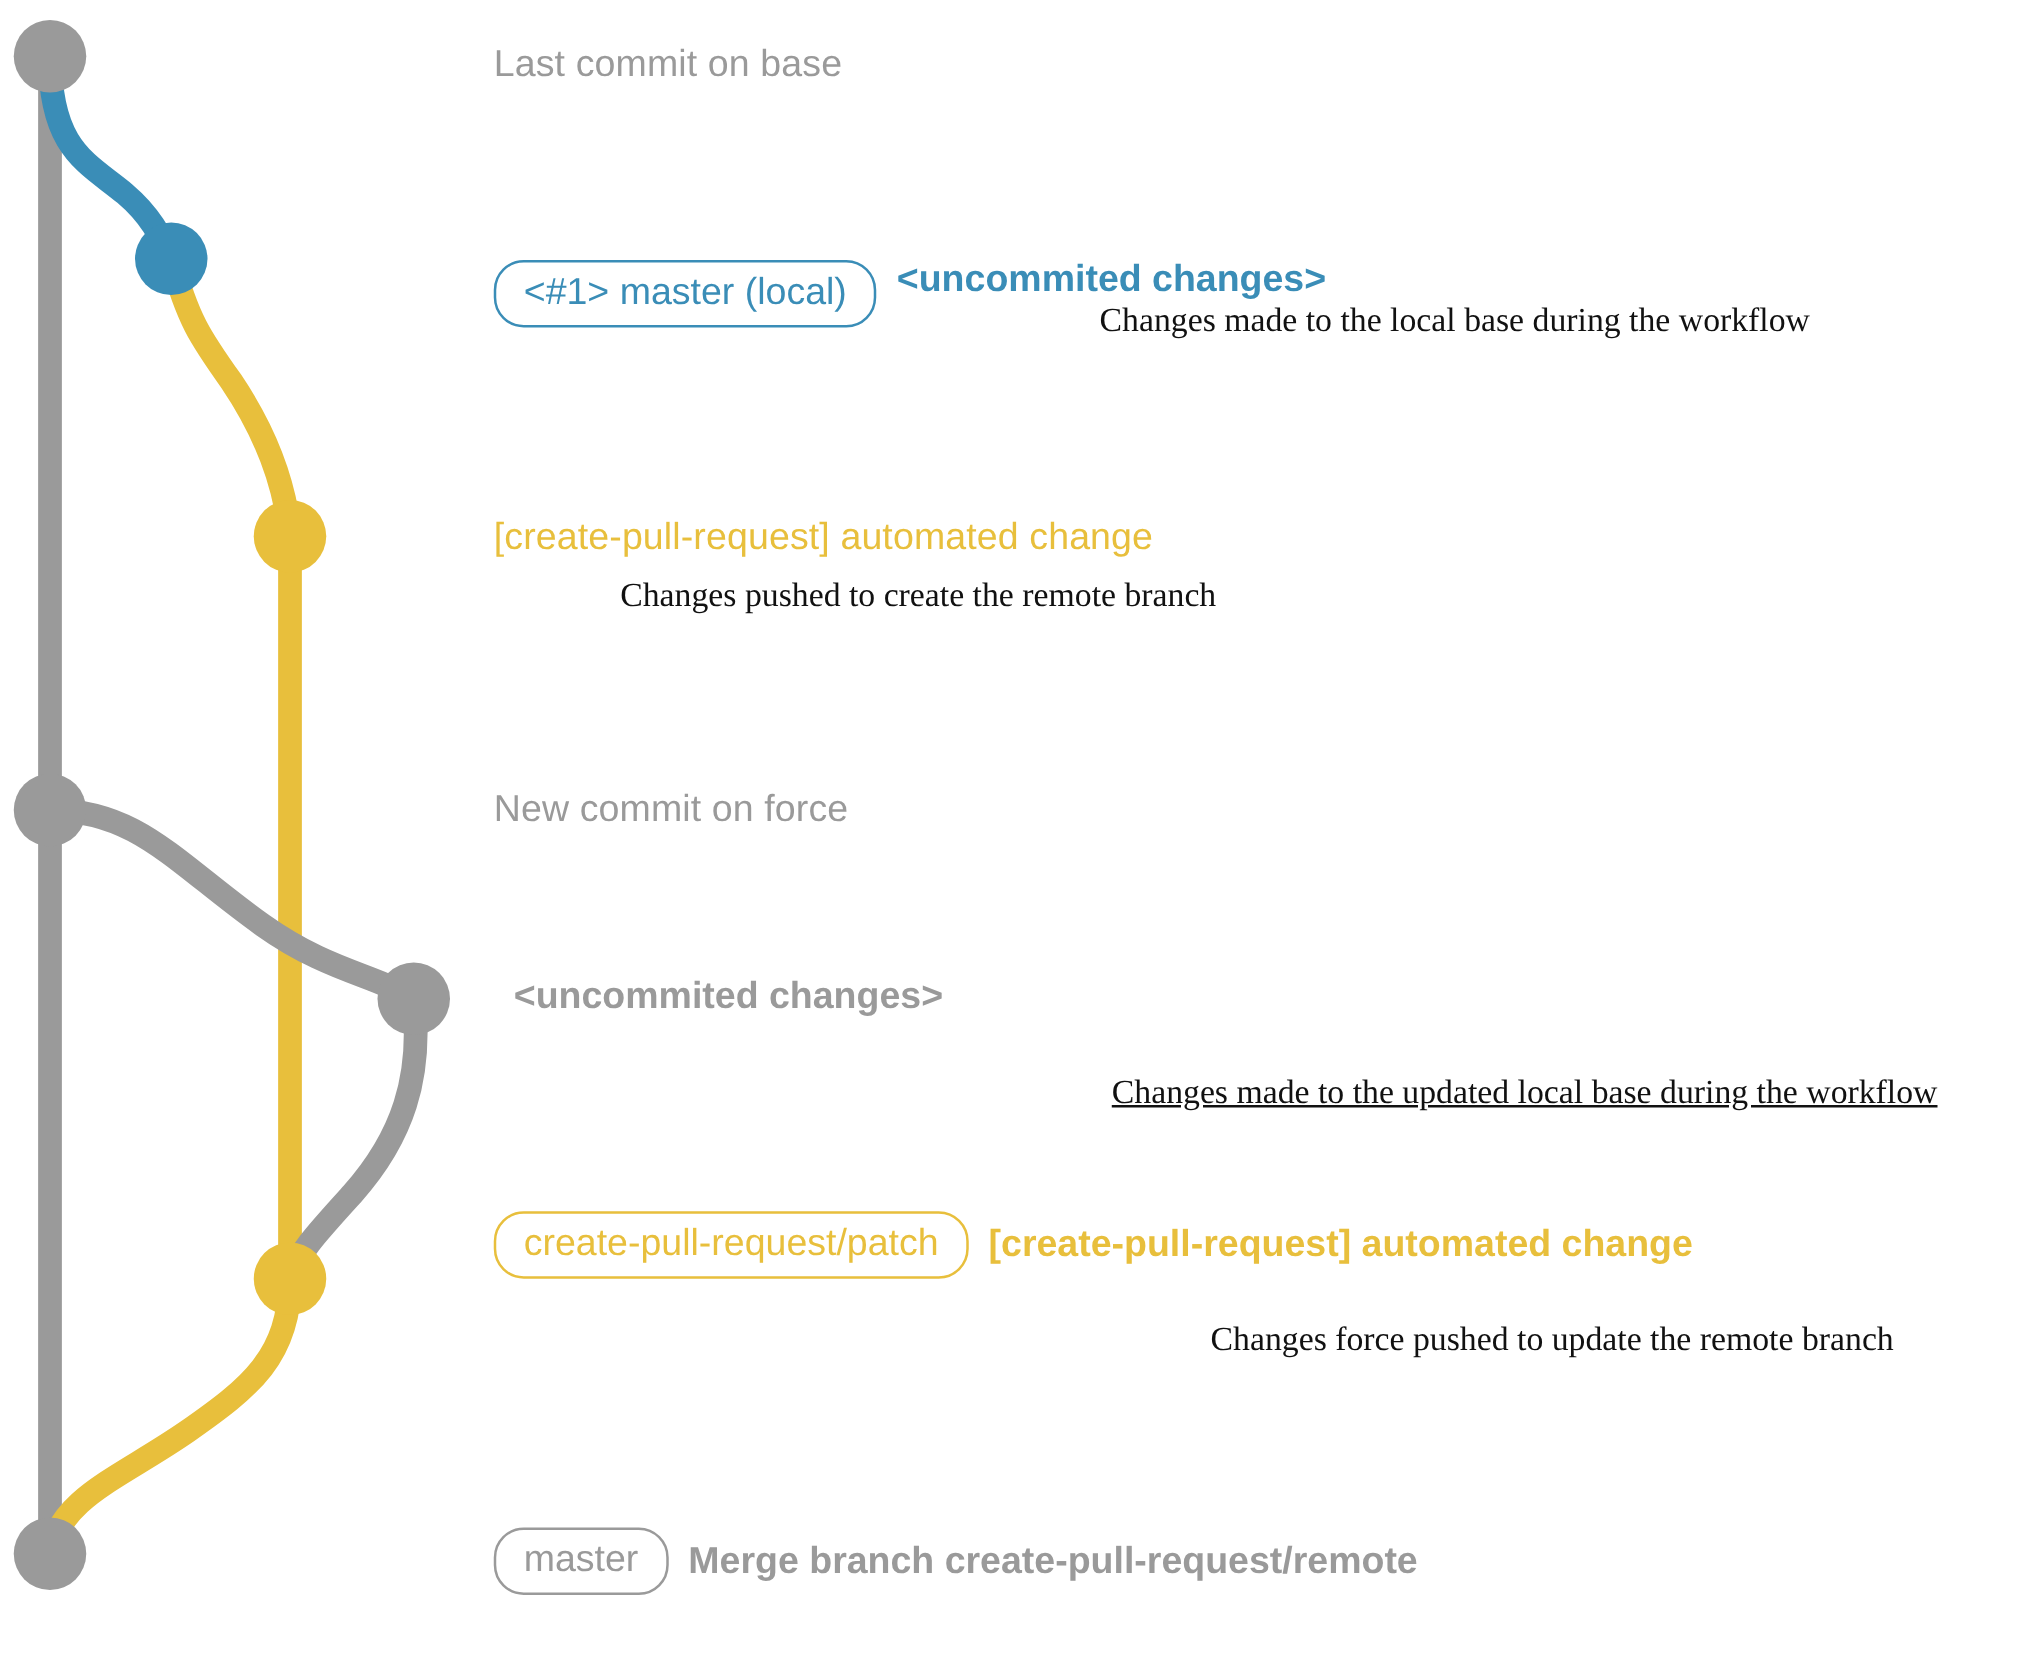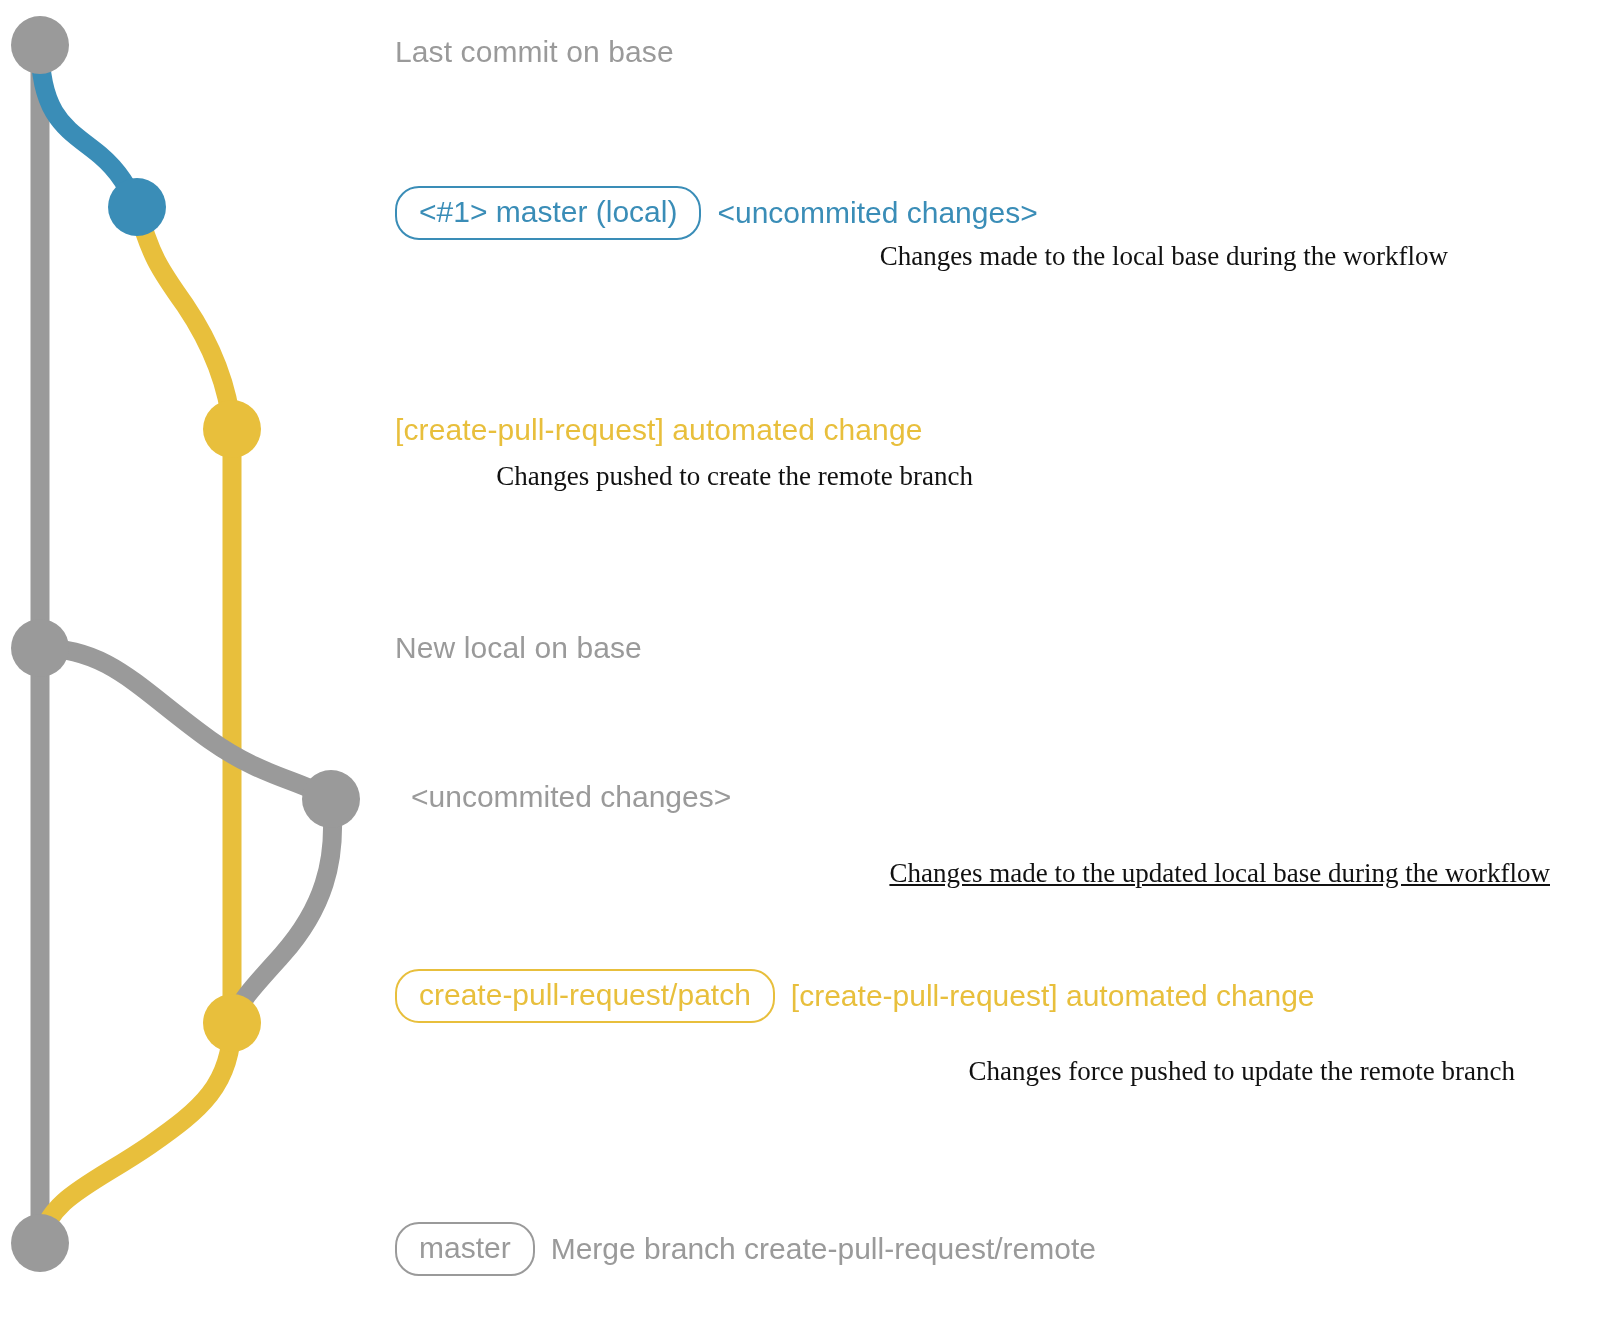--- a/index.html
+++ b/index.html
@@ -61,29 +61,30 @@
     display: inline-block;
     border: 2px solid #9a9a9a;
     border-radius: 24px;
     padding: 9px 22px 11px 22px;
     font-size: 30px;
     line-height: 1;
     color: #9a9a9a;
     background: transparent;
     white-space: nowrap;
   }
-  .ref-pill.blue { border-color: #3a8db7; color: #3a8db7; }
+  .ref-pill.blue { border-color: #3a8db7; color: #3a8db7; margin-top: 22px; }
   .ref-pill.gold { border-color: #e8bf3c; color: #e8bf3c; }
   .ref-pill.grey { border-color: #9a9a9a; color: #9a9a9a; }
 
   .ref-msg {
     font-size: 30px;
     line-height: 1;
     margin-left: 16px;
     white-space: nowrap;
+    font-weight: bold;
   }
   .ref-msg.blue { color: #3a8db7; }
   .ref-msg.grey { color: #9a9a9a; }
   .ref-msg.gold { color: #e8bf3c; }
 
   
   .note {
     position: absolute;
     font-family: "Liberation Serif", serif;
     font-size: 27px;
@@ -134,21 +135,21 @@
     <span class="ref-msg blue">&lt;uncommited changes&gt;</span>
   </div>
   <div class="note" style="top:243px; right:170px;">Changes made to the local base during the workflow</div>
 
   <div class="row" id="row-2" style="top:415px;">
     <span class="commit-title gold">[create-pull-request] automated change</span>
   </div>
   <div class="note" style="top:463px; right:645px;">Changes pushed to create the remote branch</div>
 
   <div class="row" id="row-3" style="top:633px;">
-    <span class="commit-title grey">New local on base</span>
+    <span class="commit-title grey">New commit on force</span>
   </div>
 
   <div class="row ref-line" id="row-4" style="top:782px;">
     <span class="ref-msg grey">&lt;uncommited changes&gt;</span>
   </div>
   <div class="note" style="top:860px; right:68px;text-decoration:underline;">Changes made to the updated local base during the workflow</div>
 
   <div class="row ref-line" id="row-5" style="top:969px;">
     <span class="ref-pill gold">create-pull-request/patch</span>
     <span class="ref-msg gold">[create-pull-request] automated change</span>

